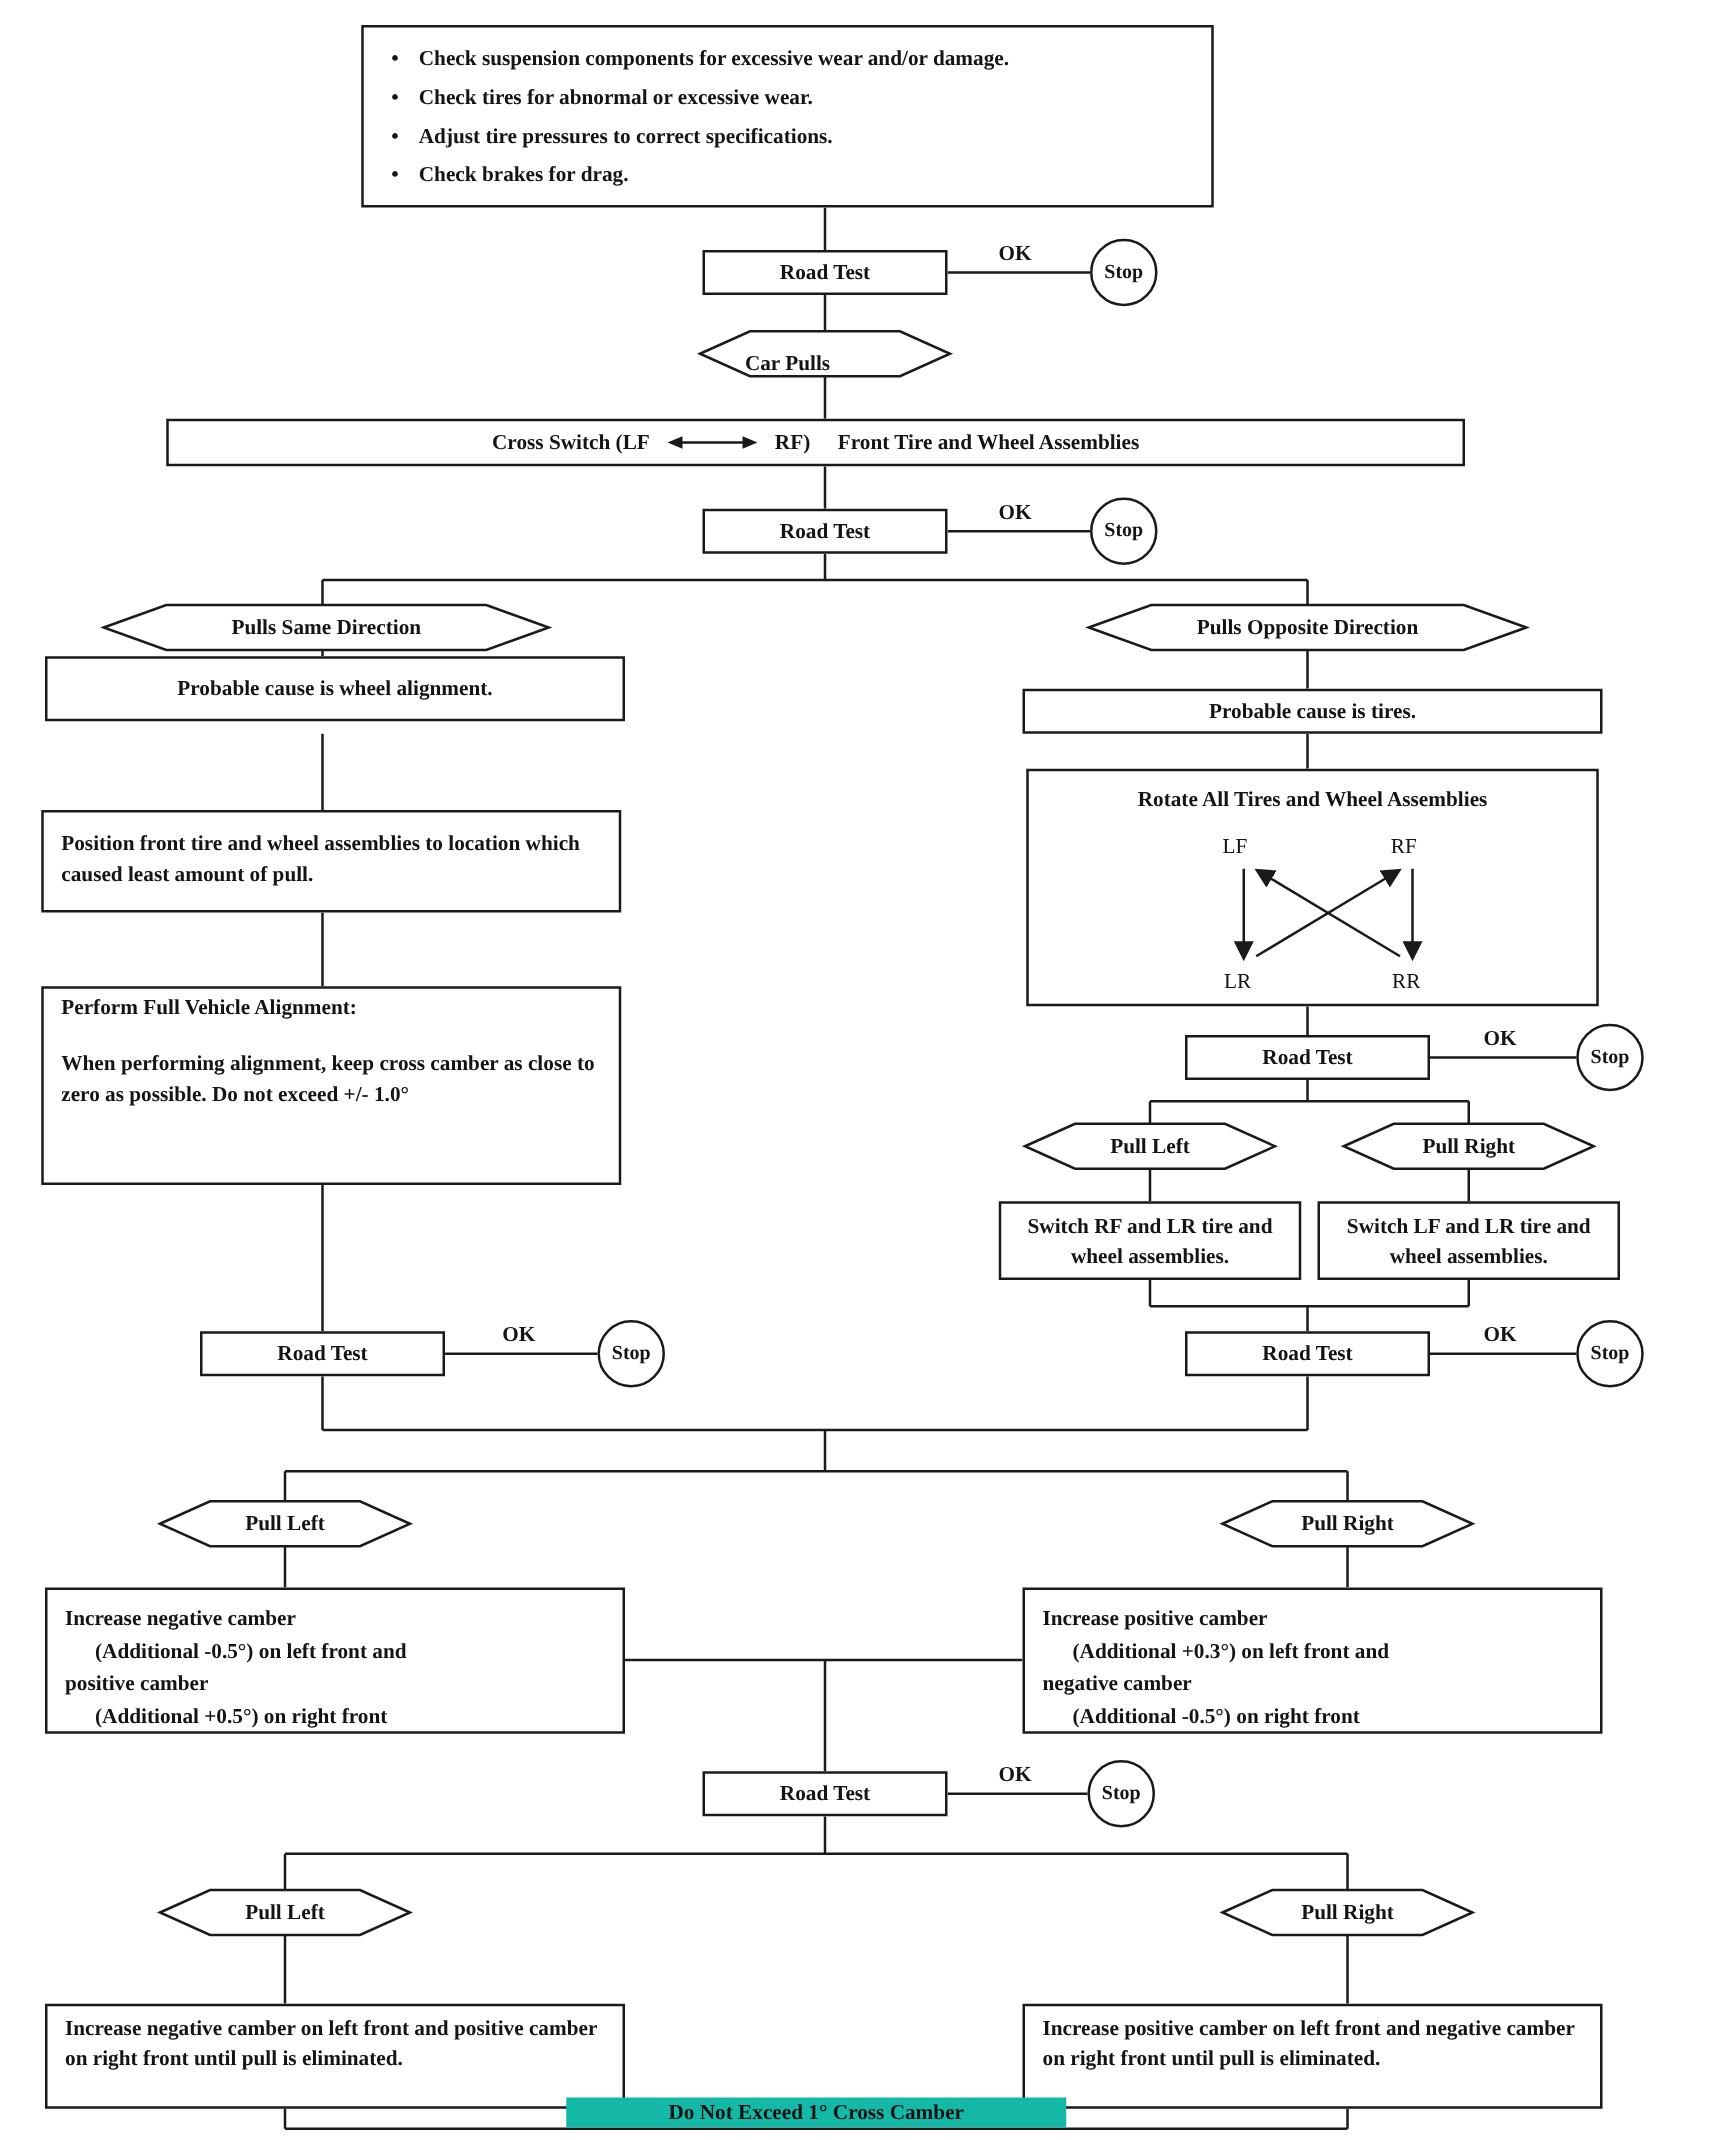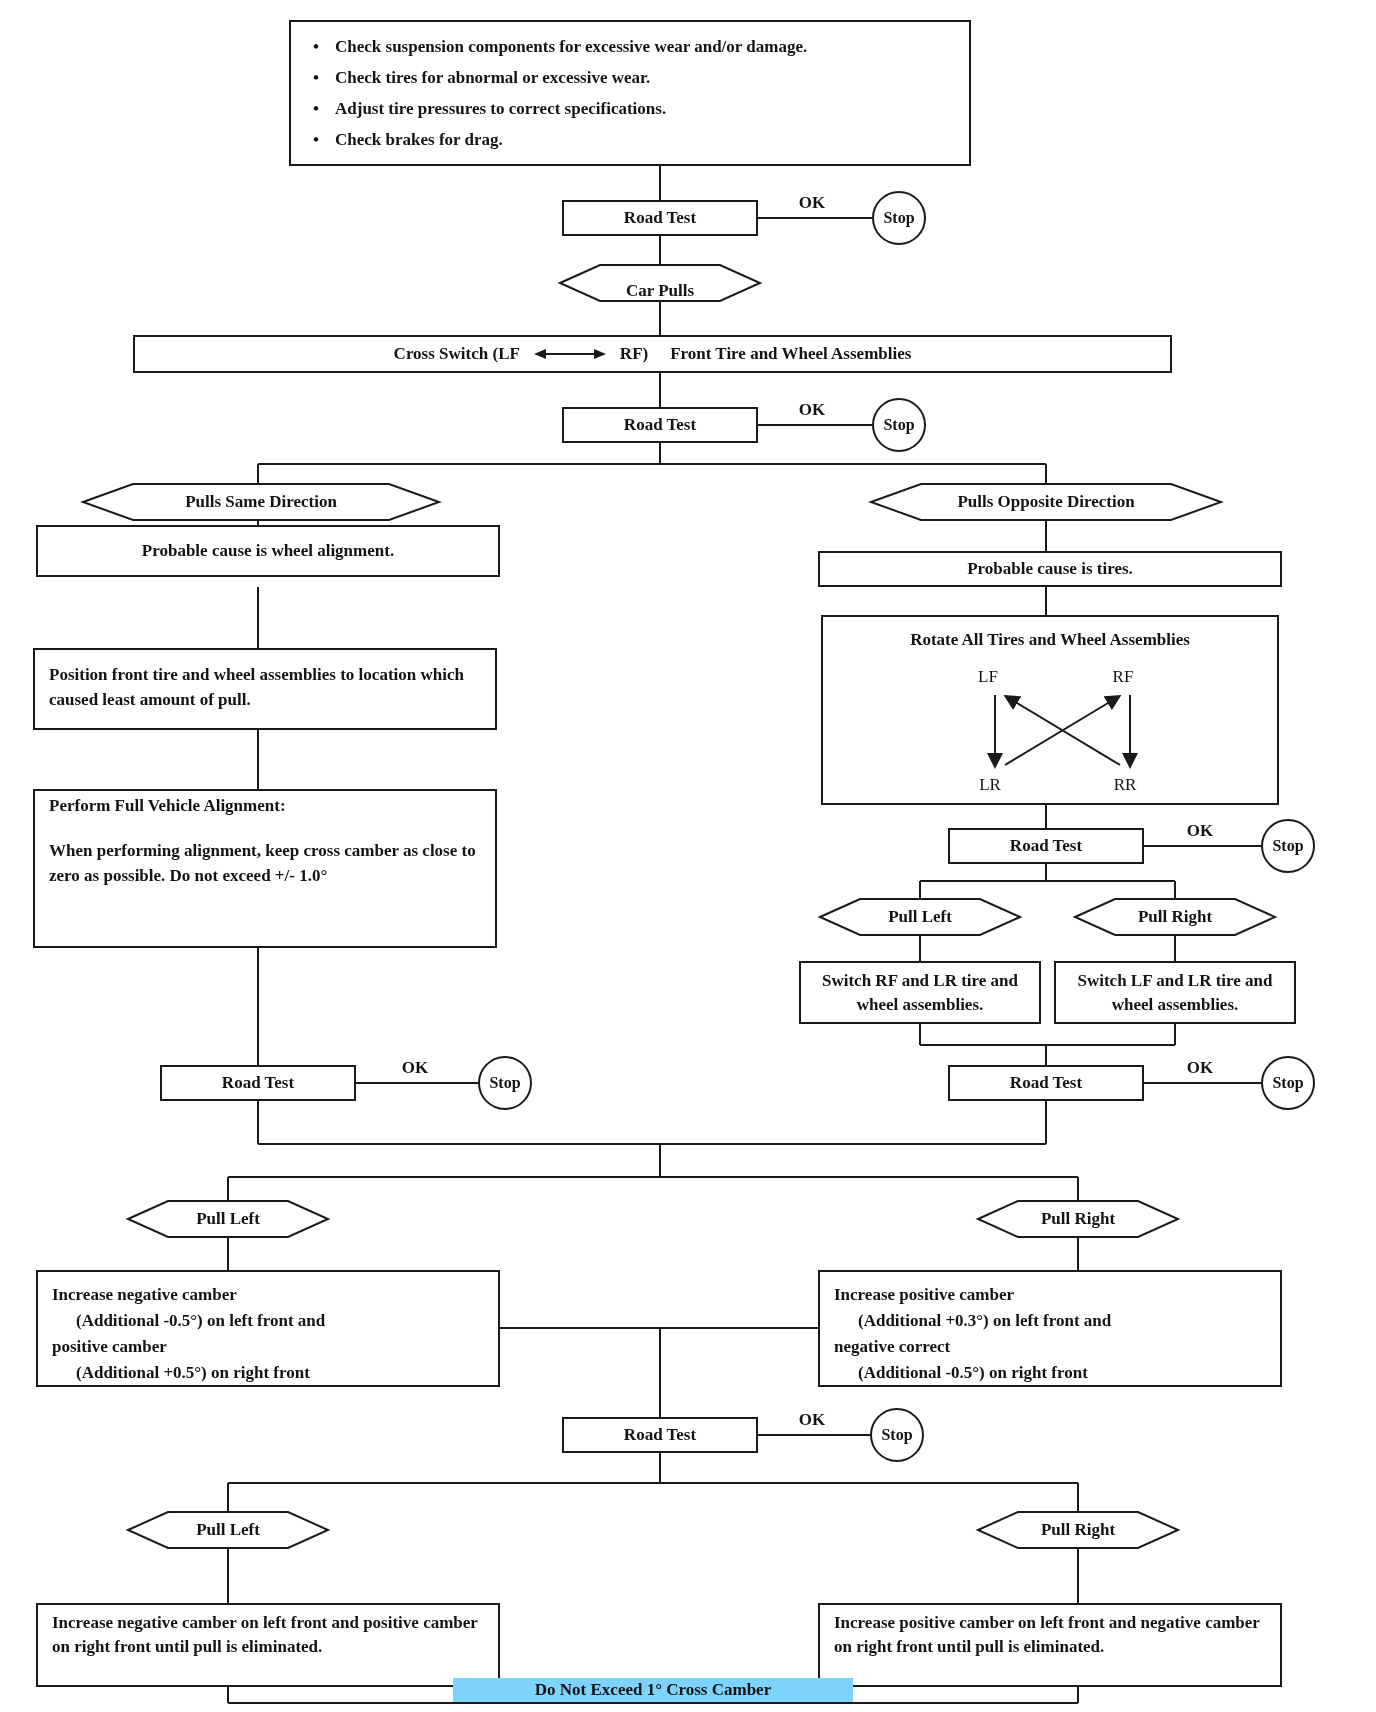--- a/index.html
+++ b/index.html
@@ -23,21 +23,21 @@
   }
   .check-row { display:flex; gap:12px; padding:4px 0; font-size:17px; font-weight:bold; }
   .bullet { width:14px; text-align:center; }
   .bullet::before { content:"\2022"; }
   .pad { padding:12px 14px; }
   .indent { padding-left:24px; }
   .cline { line-height:26px; }
   .cs-row { display:flex; align-items:center; justify-content:center; height:100%; gap:14px; }
   .wheel-label { position:absolute; z-index:3; width:40px; height:24px; display:flex;
     align-items:center; justify-content:center; font-weight:normal; font-size:17px; }
-  .footer-note { position:absolute; z-index:3; background:#7dd3fc; font-weight:bold;
+  .footer-note { position:absolute; z-index:3; background:#14b8a6; font-weight:bold;
     font-size:17px; display:flex; align-items:center; justify-content:center; }
 </style>
 </head>
 <body>
 
 <div class="canvas">
 
   <svg class="svg-layer" width="1376" height="1712" viewBox="0 0 1376 1712">
     <g stroke="#1a1a1a" stroke-width="2">
       <line x1="660" y1="166" x2="660" y2="200"></line>
@@ -216,37 +216,37 @@
   <div class="box pad" style="left:36px;top:1270px;width:464px;height:117px;padding-top:10px;">
     <div class="cline">Increase negative camber</div>
     <div class="cline indent">(Additional -0.5°) on left front and</div>
     <div class="cline">positive camber</div>
     <div class="cline indent">(Additional +0.5°) on right front</div>
   </div>
 
   <div class="box pad" style="left:818px;top:1270px;width:464px;height:117px;padding-top:10px;">
     <div class="cline">Increase positive camber</div>
     <div class="cline indent">(Additional +0.3°) on left front and</div>
-    <div class="cline">negative correct</div>
+    <div class="cline">negative camber</div>
     <div class="cline indent">(Additional -0.5°) on right front</div>
   </div>
 
   <div class="box center" style="left:562px;top:1417px;width:196px;height:36px;">
     <span>Road Test</span>
   </div>
 
   <div class="box pad" style="left:36px;top:1603px;width:464px;height:84px;padding-top:6px;line-height:24px;">
     <span>Increase negative camber on left front and positive camber on right front until pull is eliminated.</span>
   </div>
 
   <div class="box pad" style="left:818px;top:1603px;width:464px;height:84px;padding-top:6px;line-height:24px;">
     <span>Increase positive camber on left front and negative camber on right front until pull is eliminated.</span>
   </div>
 
-  <div class="label" style="left:560px;top:265px;width:200px;height:51px;">Car Pulls</div>
+  <div class="label" style="left:530px;top:265px;width:200px;height:51px;">Car Pulls</div>
 
   <div class="label" style="left:83px;top:484px;width:356px;height:36px;">Pulls Same Direction</div>
 
   <div class="label" style="left:871px;top:484px;width:350px;height:36px;">Pulls Opposite Direction</div>
 
   <div class="label" style="left:820px;top:899px;width:200px;height:36px;">Pull Left</div>
 
   <div class="label" style="left:1075px;top:899px;width:200px;height:36px;">Pull Right</div>
 
   <div class="label" style="left:128px;top:1201px;width:200px;height:36px;">Pull Left</div>

